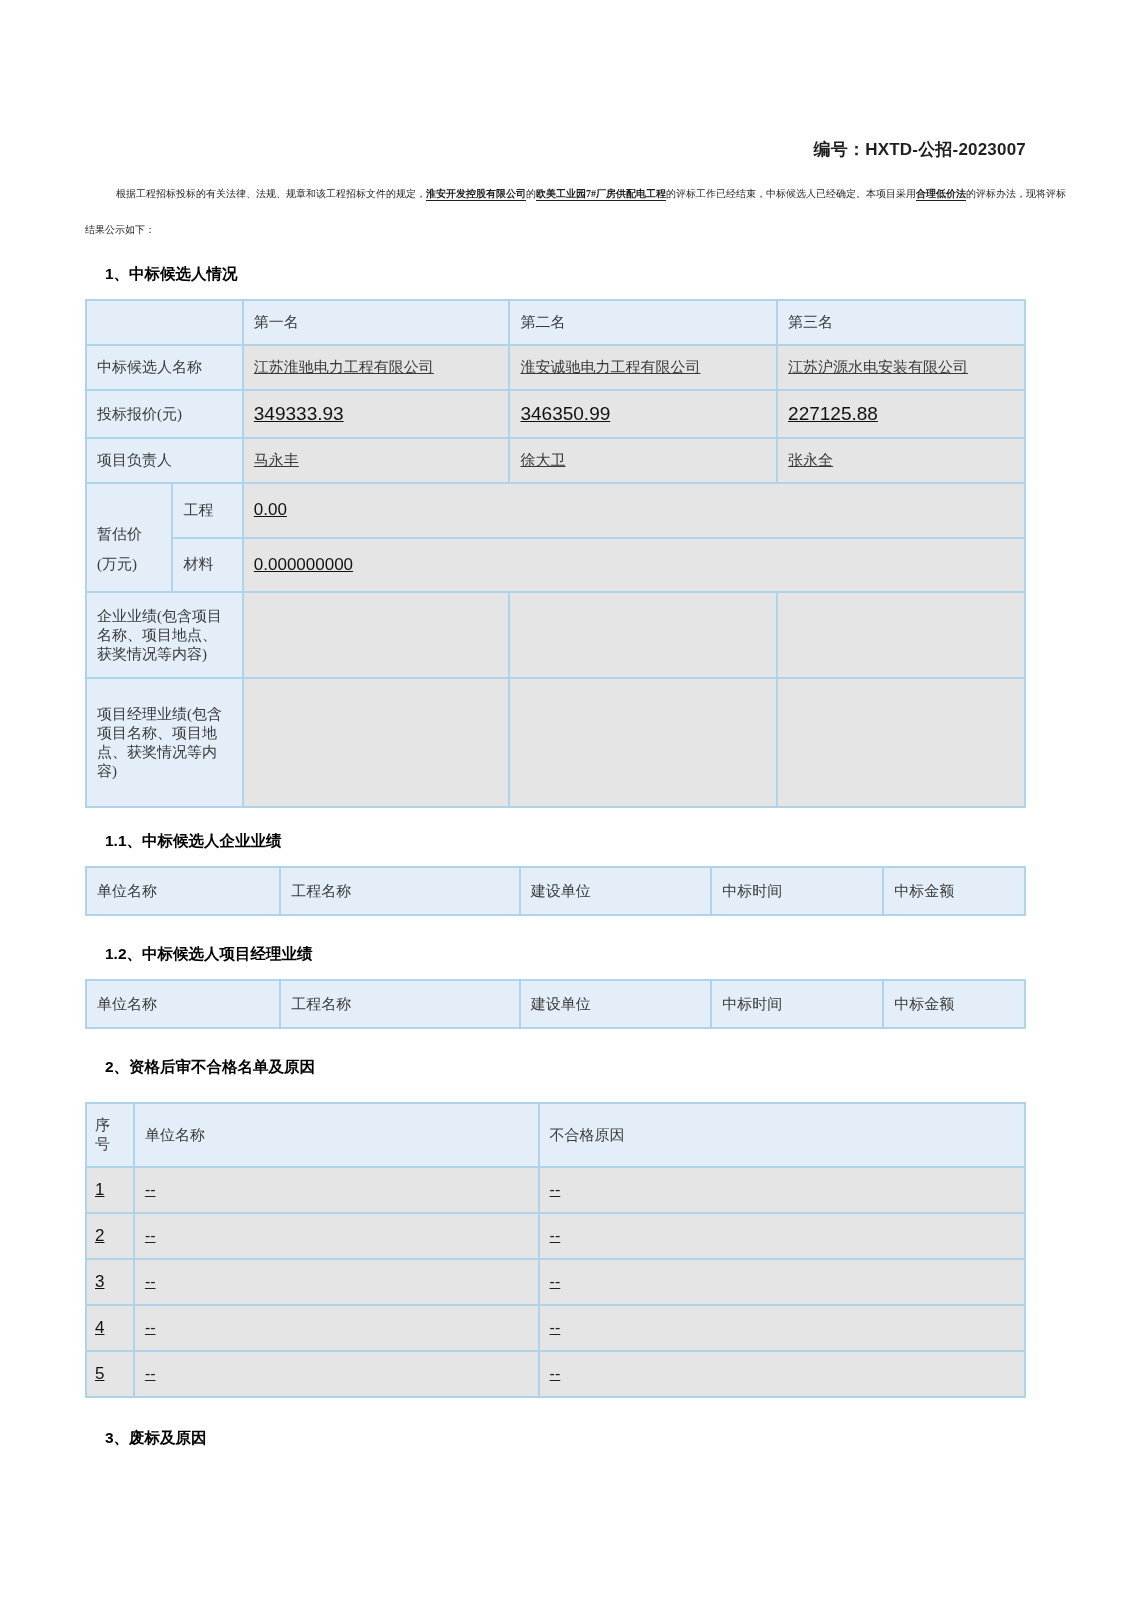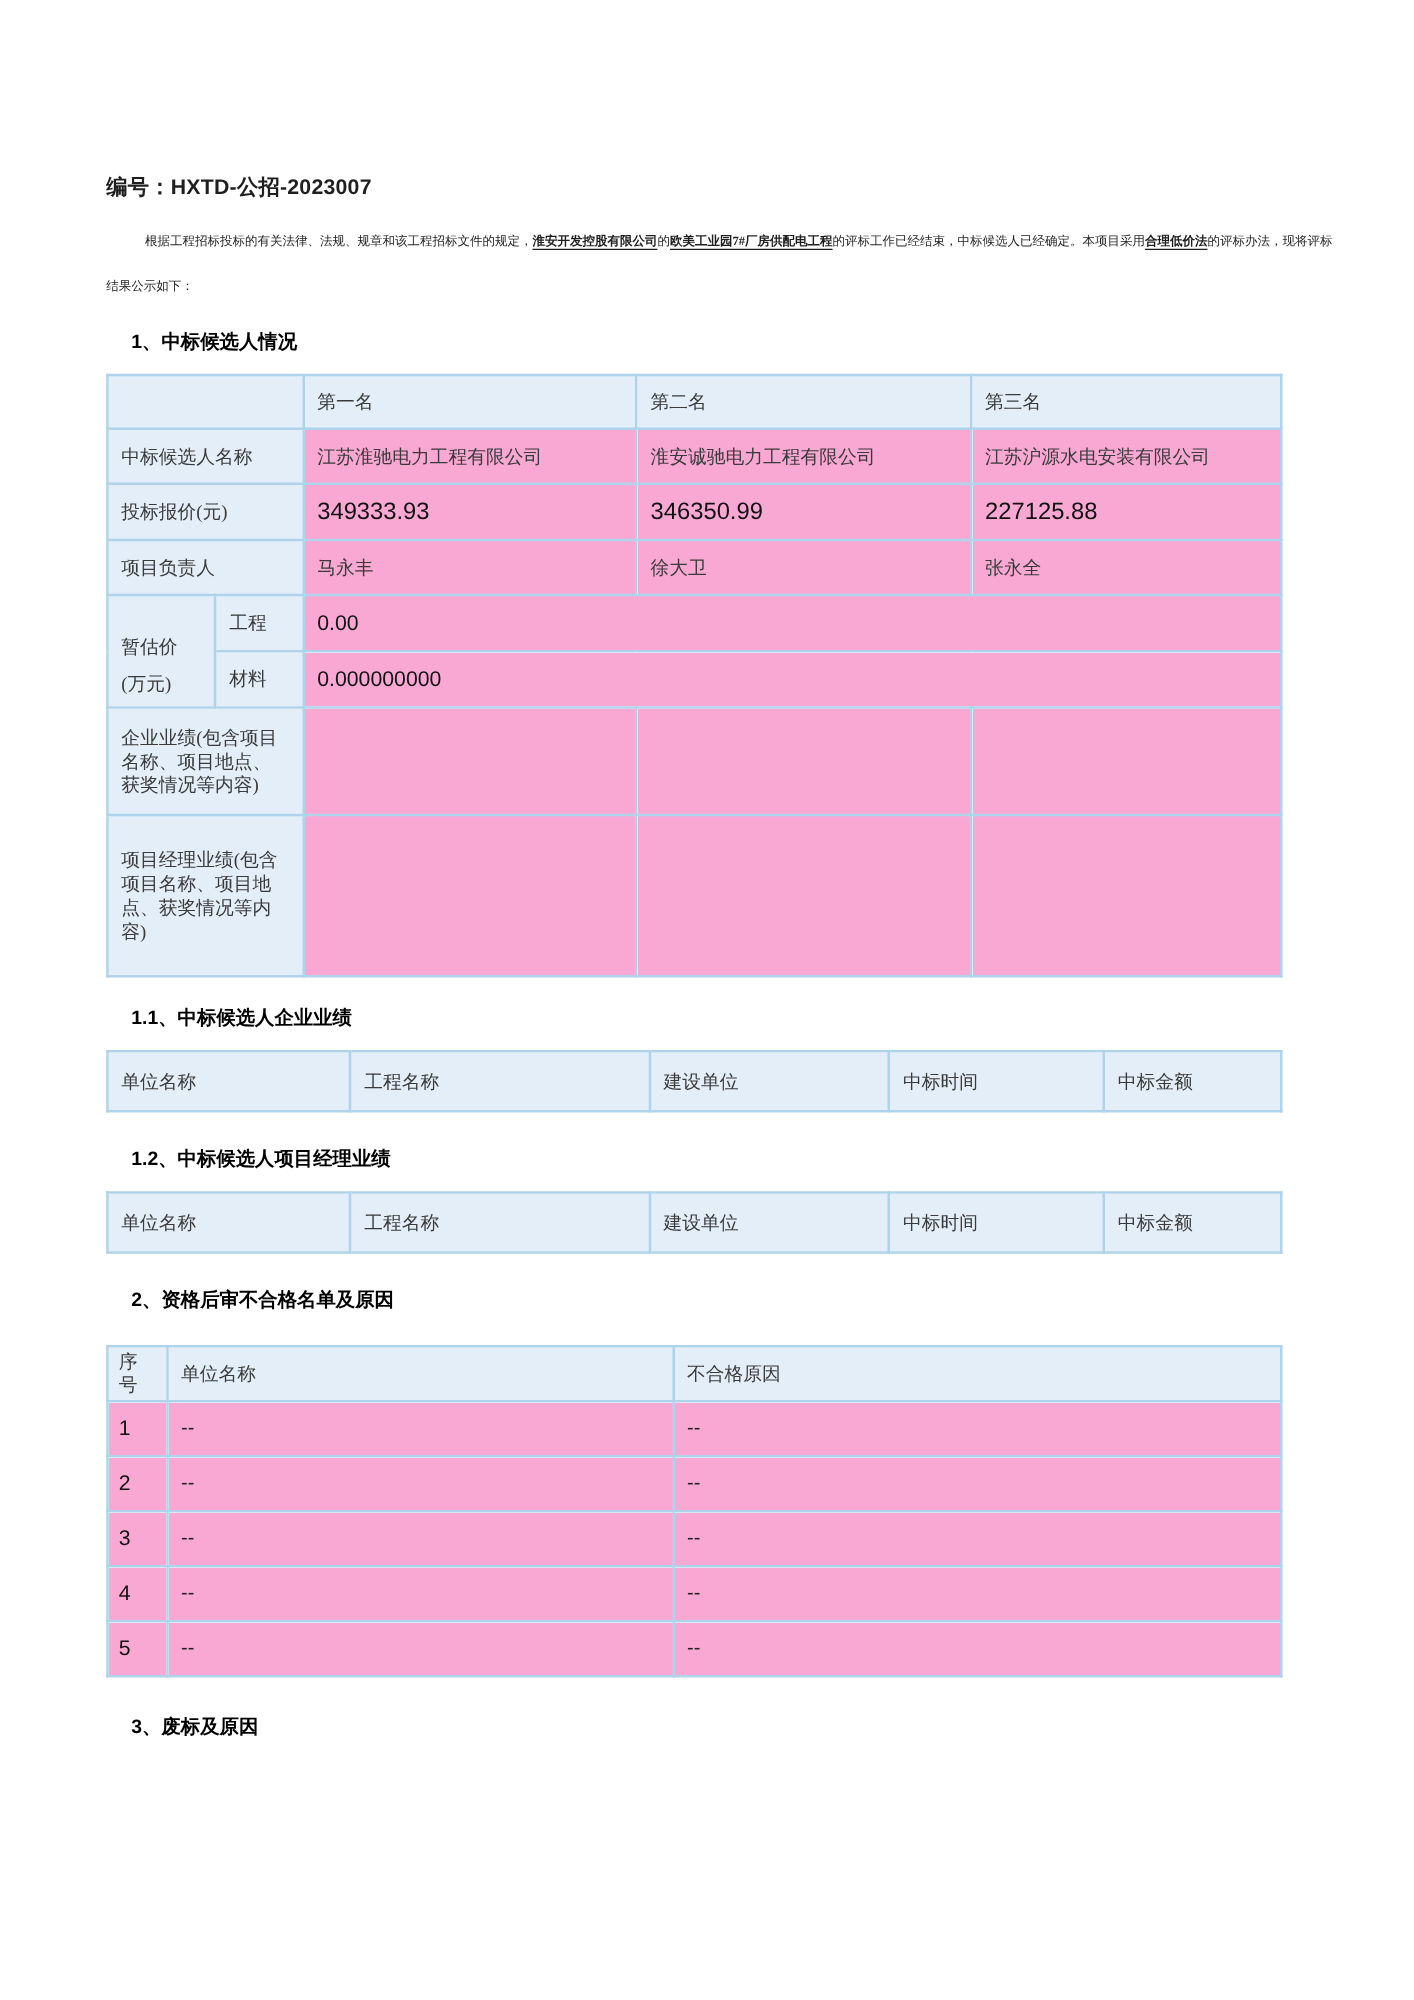--- a/index.html
+++ b/index.html
@@ -12,21 +12,21 @@
   html,body{background:#ffffff;}
   body{
     width:1131px;height:1600px;overflow:hidden;
     font-family:"Liberation Serif","DejaVu Serif",serif;
     color:var(--ink);
   }
   .page{width:1131px;height:1600px;padding:0 105px 0 85px;background:#fff;}
 
   .doc-number{
     margin-top:138px;
-    text-align:left;
+    text-align:right;
     font-family:"Liberation Sans","DejaVu Sans",sans-serif;
     font-weight:600;
     font-size:17px;line-height:24px;
     letter-spacing:.2px;
   }
 
   .intro{
     margin:14px -40px 0 0;
     font-size:10px;line-height:36px;
     text-indent:31px;
@@ -51,28 +51,28 @@
   .sec-h.h2{margin-top:27px;}
   .sec-h.h3{margin-top:29px;}
 
   table{
     width:100%;
     border-collapse:collapse;
     table-layout:fixed;
   }
   td{
     border:2px solid var(--border);
-    padding:0 10px;
+    padding:12px 10px;
     font-size:15px;
     color:var(--tabink);
     vertical-align:middle;
     overflow:hidden;
   }
   td.lab{background:var(--cellbg);}
-  td.val{background:#f9a8d4;}
+  td.val{background:#e5e5e5;text-decoration:underline;}
   .num{
     font-family:"Liberation Sans","DejaVu Sans",sans-serif;
     color:#111;
   }
   .num.big{font-size:19px;}
   .num.mid{font-size:17px;}
   .dash{
     font-family:"Liberation Sans","DejaVu Sans",sans-serif;
     font-size:16px;color:#222;
   }

